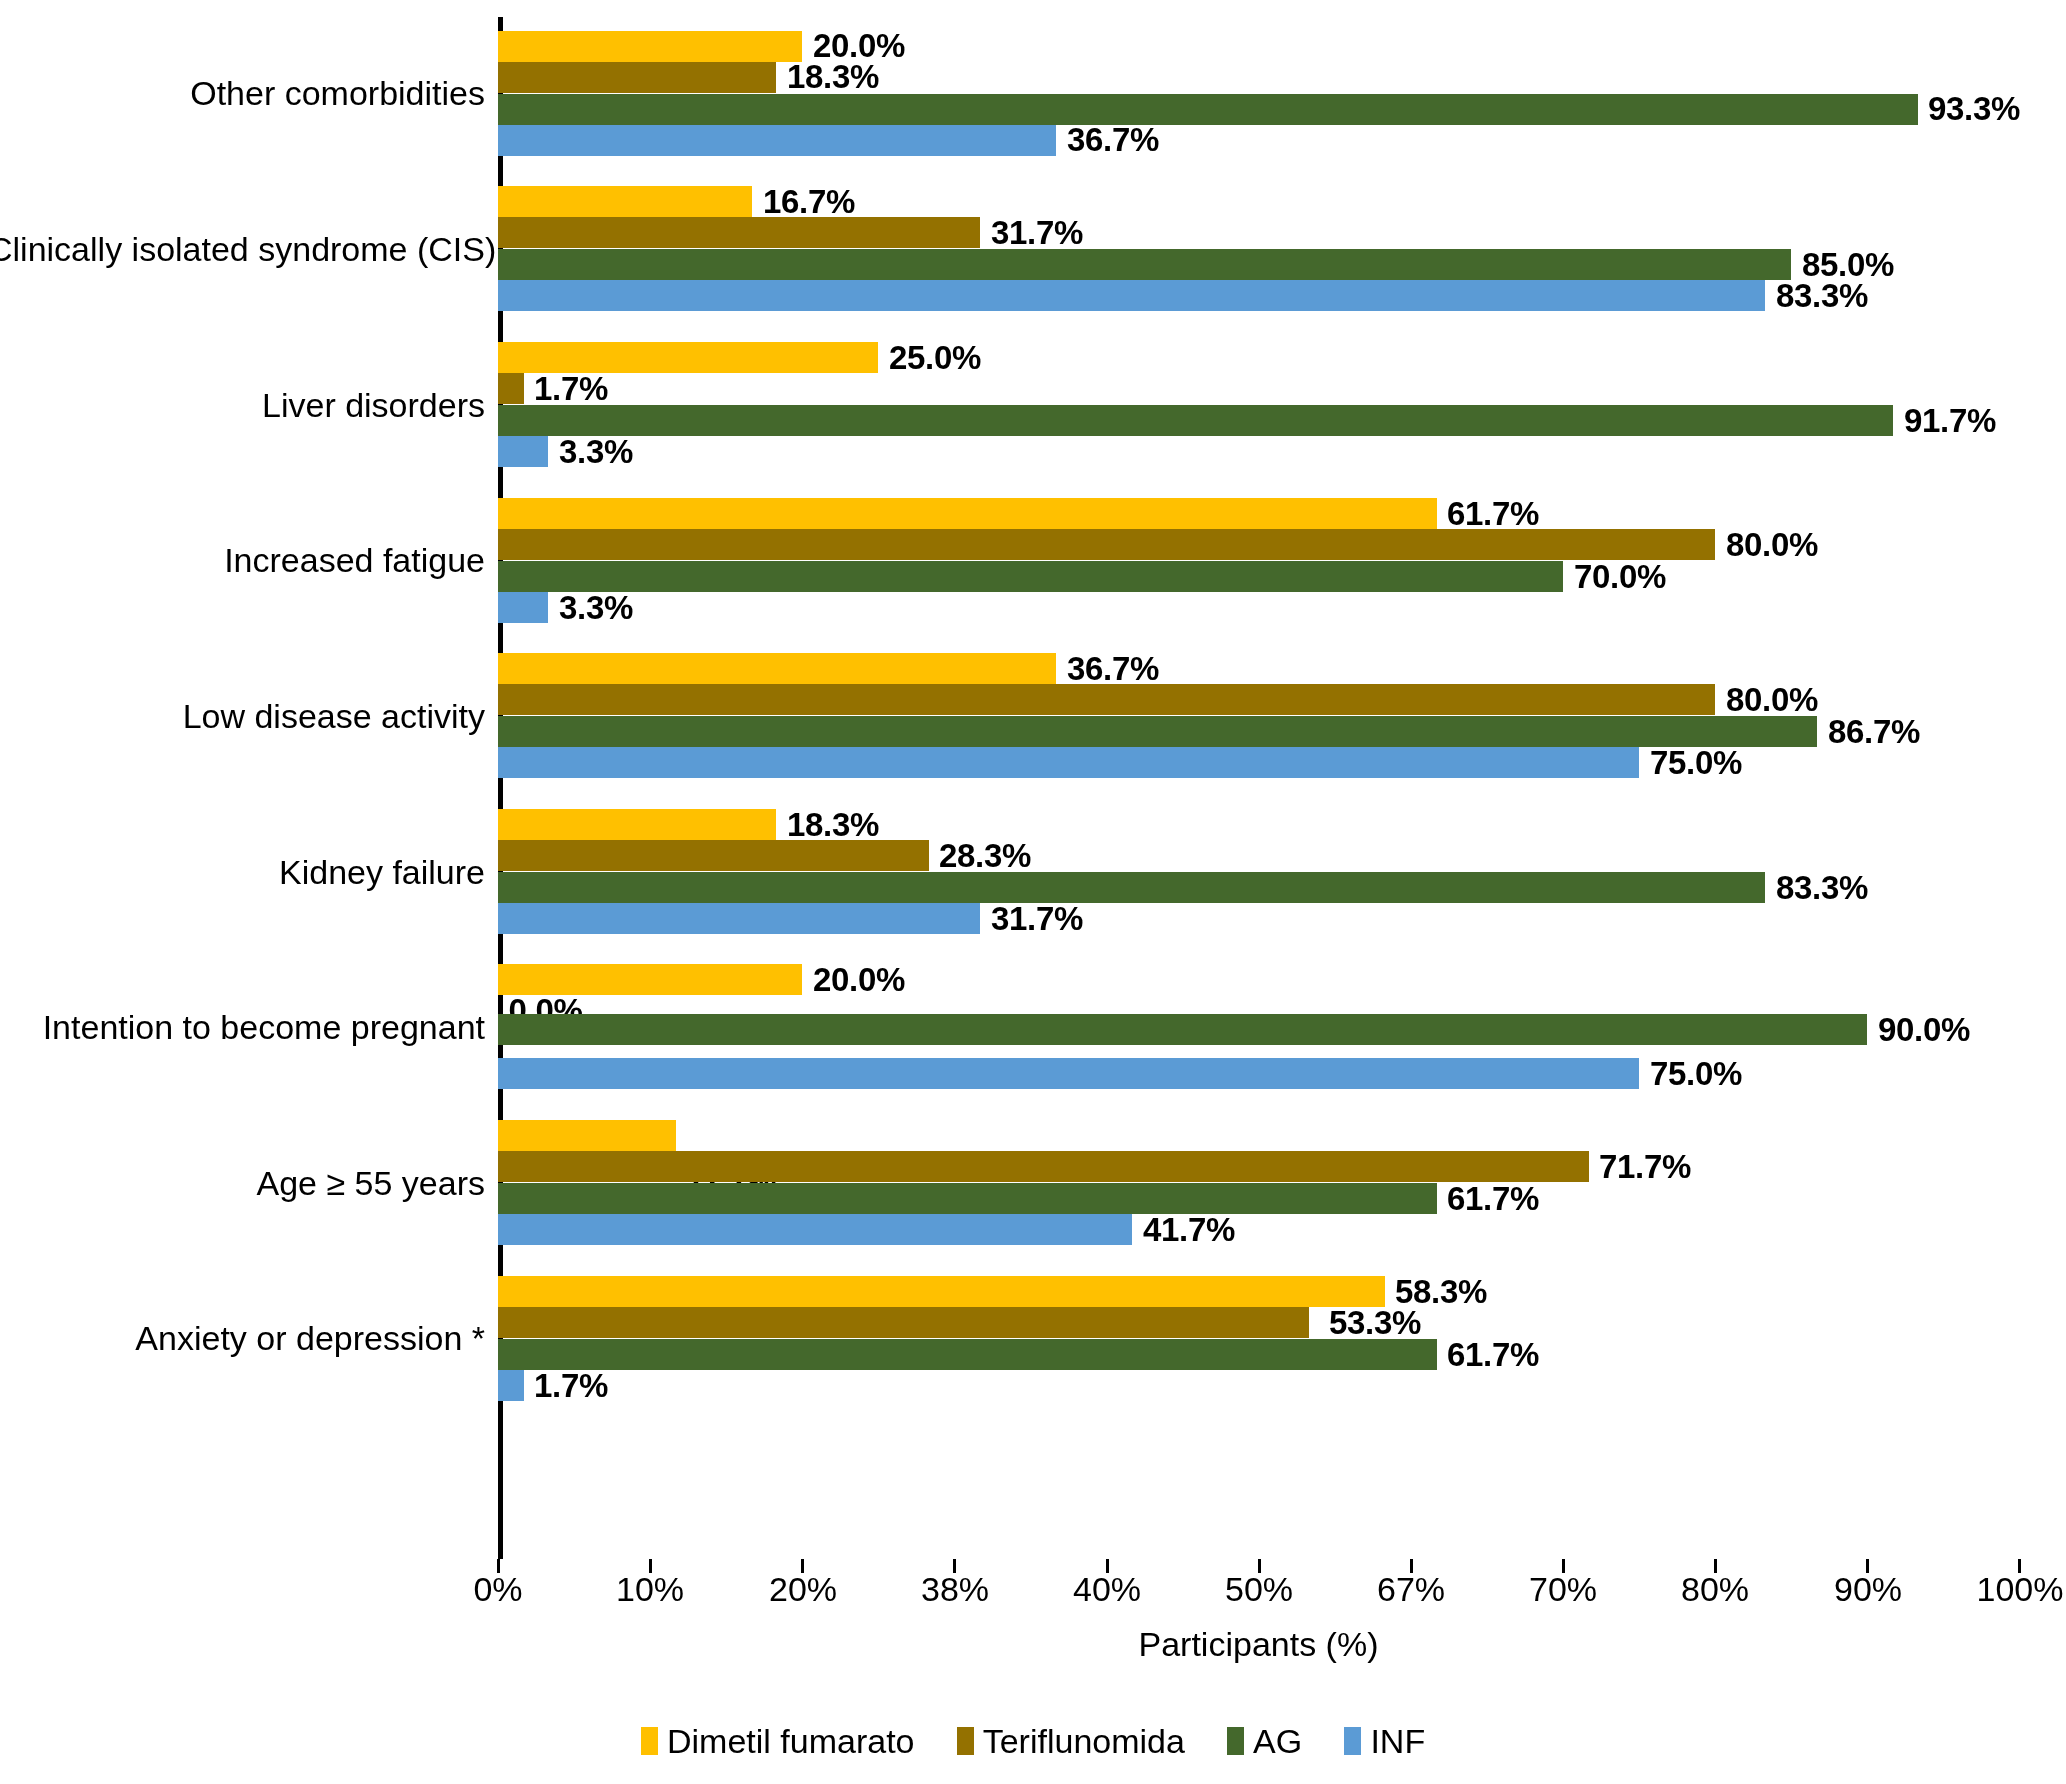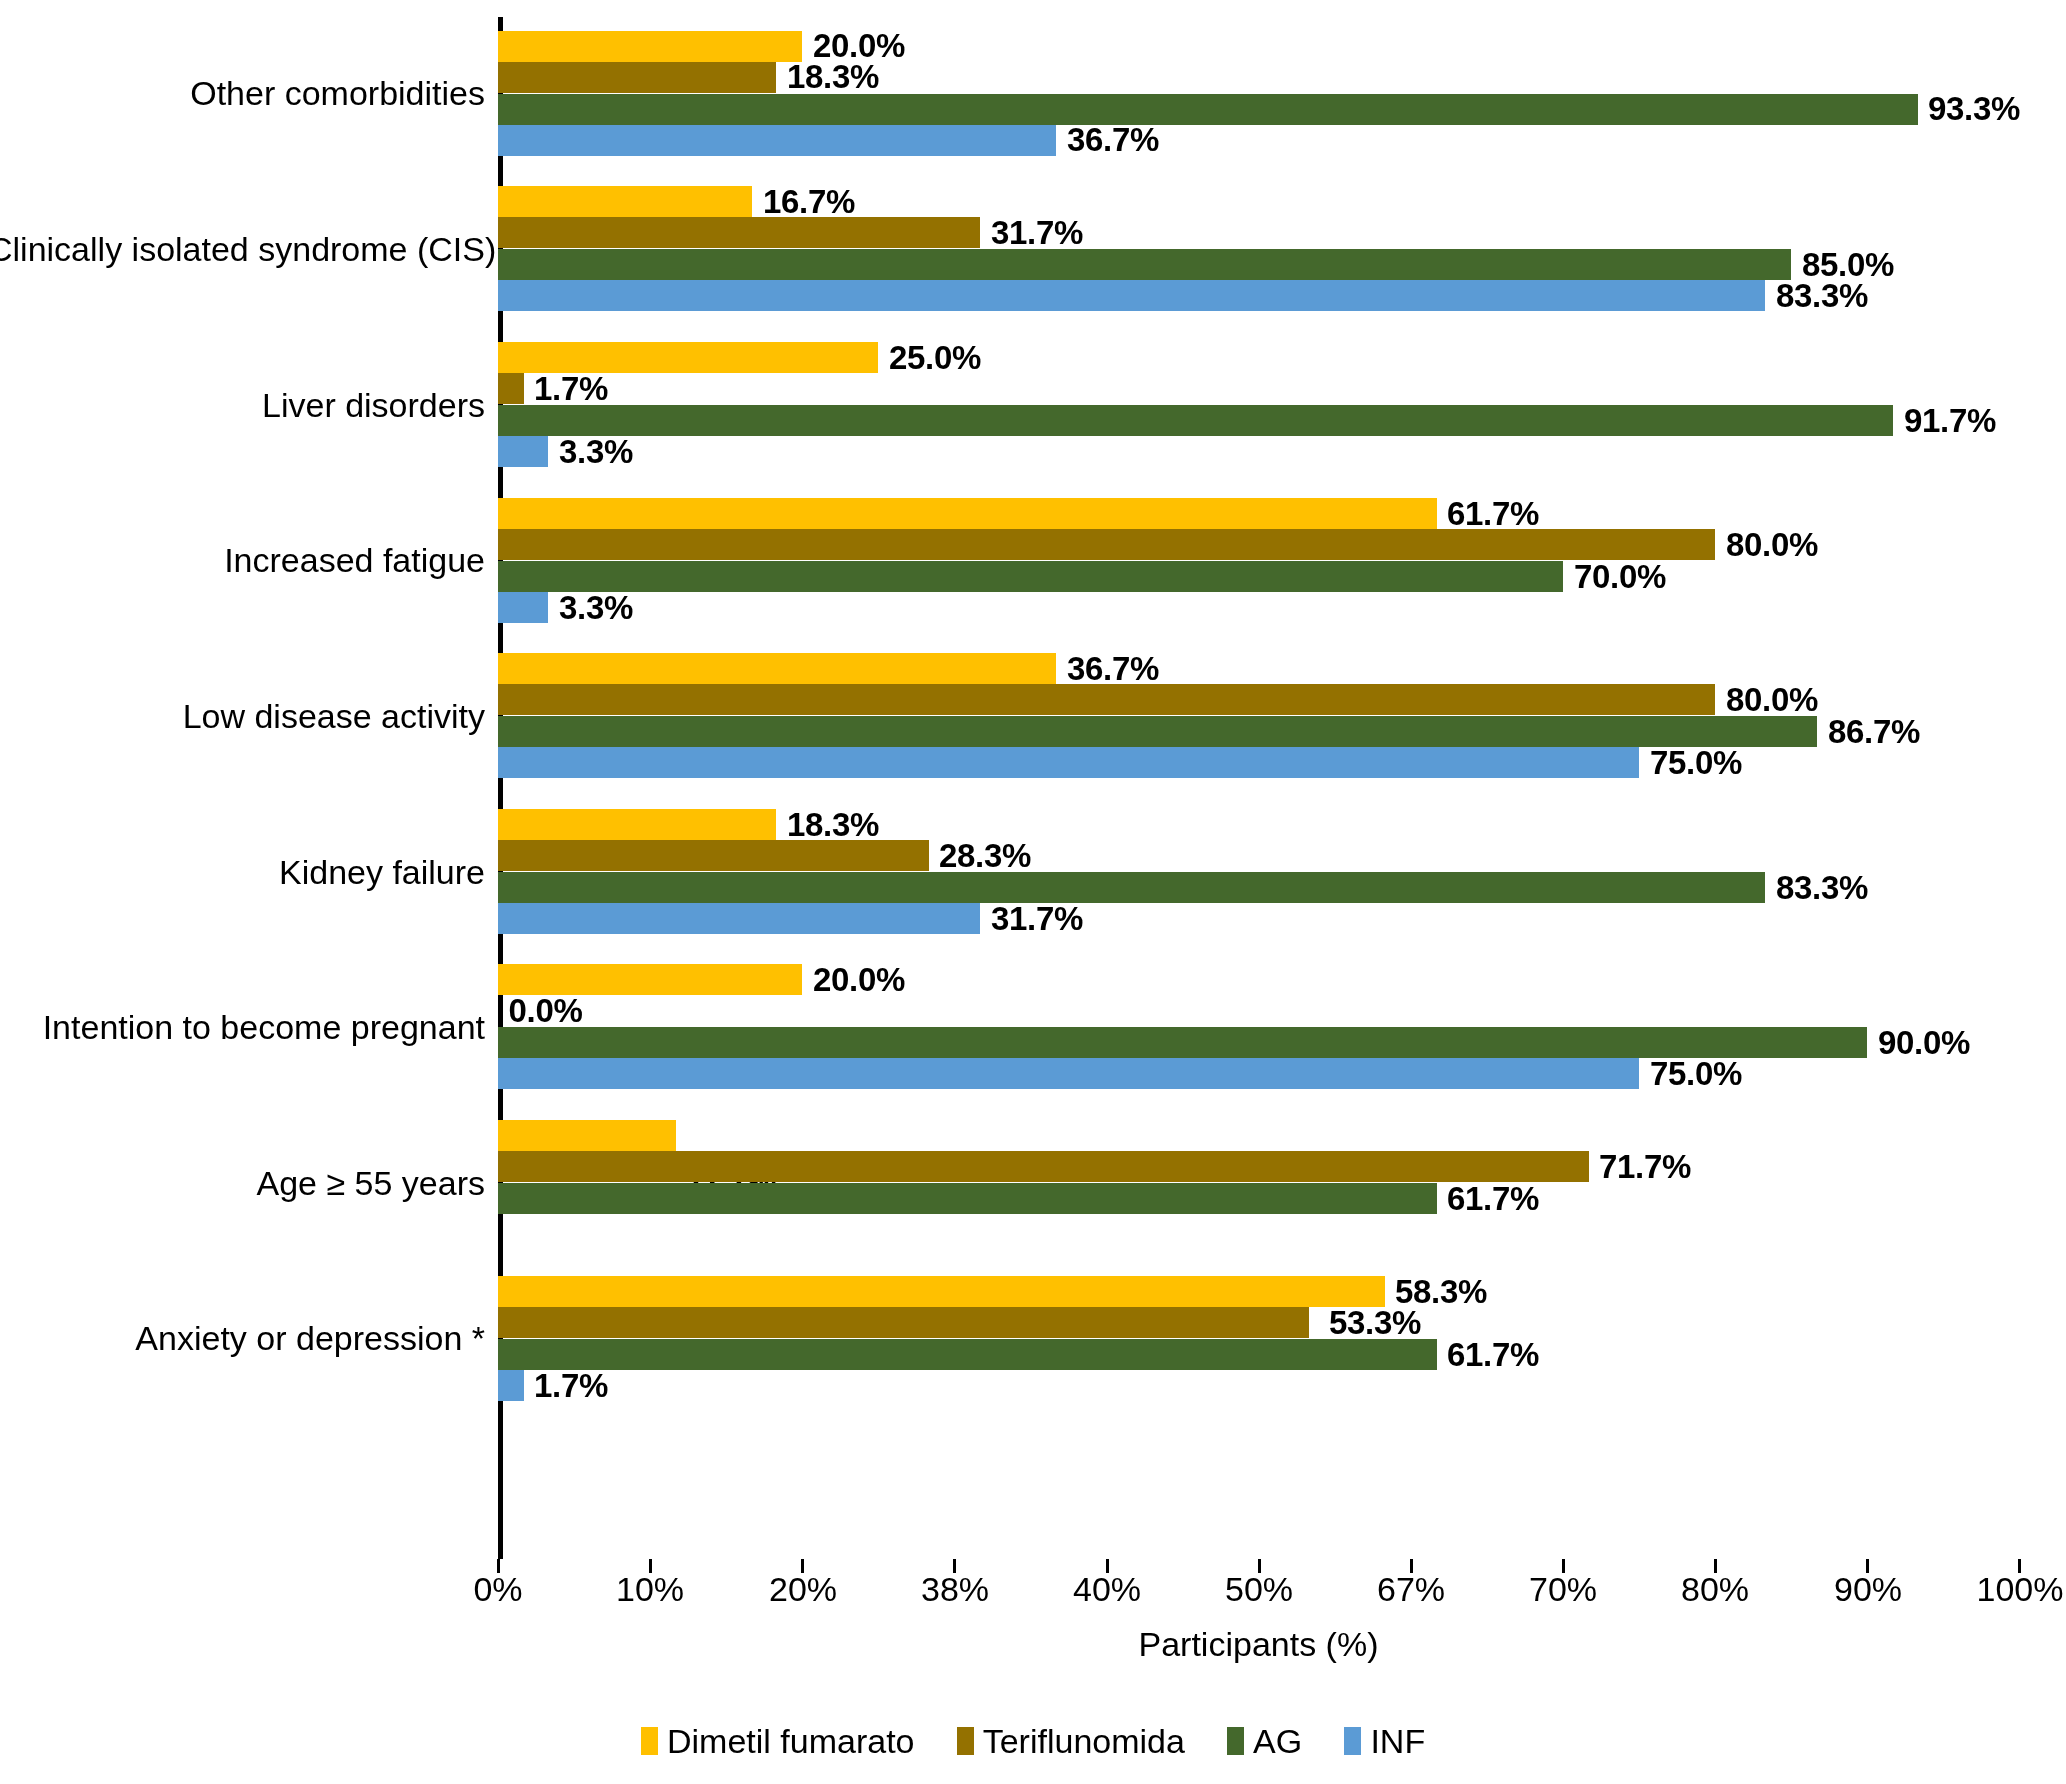--- a/index.html
+++ b/index.html
@@ -264,41 +264,45 @@
         </div>
       </div>
       <div class="cat-group" style="top: 947px; height: 126px;">
         <div class="bar-row" style="top: 0px;">
           <div class="bar s0" style="width: 304px; background: rgb(255, 192, 0);"></div>
           <span class="bar-label" style="left: 315px;">20.0%</span>
         </div>
         <div class="bar-row" style="top: 31px;">
           <span class="bar-label" style="left: 10.5px;">0.0%</span>
         </div>
-        <div class="bar-row" style="top: 63px;">
+        <div class="bar-row" style="top: 50px;">
           <div class="bar s2" style="width: 1369px; background: rgb(68, 104, 44);"></div>
           <span class="bar-label" style="left: 1380px;">90.0%</span>
         </div>
         <div class="bar-row" style="top: 94px;">
           <div class="bar s3" style="width: 1141px; background: rgb(91, 155, 213);"></div>
           <span class="bar-label" style="left: 1152px;">75.0%</span>
         </div>
       </div>
       <div class="cat-group" style="top: 1103px; height: 126px;">
         <div class="bar-row" style="top: 0px;">
           <div class="bar s0" style="width: 178px; background: rgb(255, 192, 0);"></div>
           <span class="bar-label" style="left: 188px; margin-top: 46px;">11.7%</span>
         </div>
         <div class="bar-row" style="top: 31px;">
           <div class="bar s1" style="width: 1091px; background: rgb(148, 113, 0);"></div>
           <span class="bar-label" style="left: 1101px;">71.7%</span>
         </div>
         <div class="bar-row" style="top: 63px;">
           <div class="bar s2" style="width: 939px; background: rgb(68, 104, 44);"></div>
           <span class="bar-label" style="left: 949px;">61.7%</span>
+        </div>
+        <div class="bar-row" style="top: 94px;">
+          <div class="bar s3" style="width: 634px; background: rgb(91, 155, 213);"></div>
+          <span class="bar-label" style="left: 645px;">41.7%</span>
         </div>
       </div>
       <div class="cat-group" style="top: 1259px; height: 126px;">
         <div class="bar-row" style="top: 0px;">
           <div class="bar s0" style="width: 887px; background: rgb(255, 192, 0);"></div>
           <span class="bar-label" style="left: 897px;">58.3%</span>
         </div>
         <div class="bar-row" style="top: 31px;">
           <div class="bar s1" style="width: 811px; background: rgb(148, 113, 0);"></div>
           <span class="bar-label" style="left: 831px;">53.3%</span>

